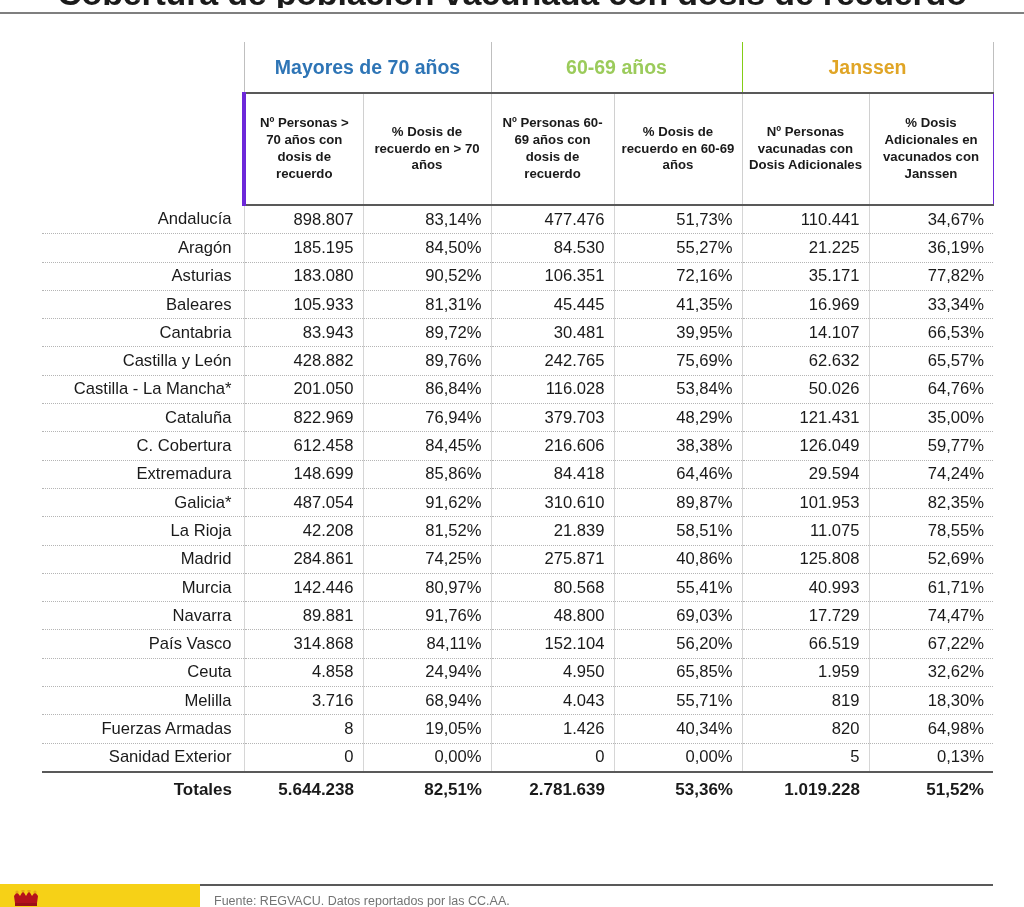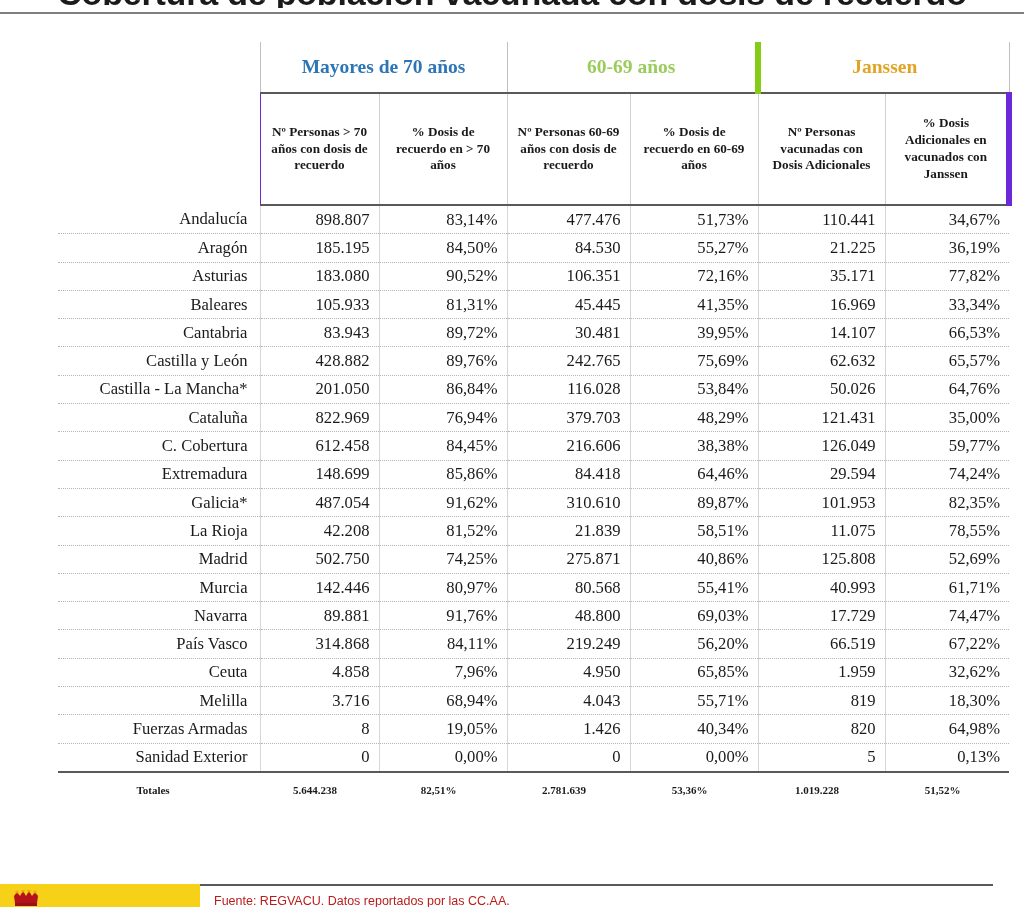--- a/index.html
+++ b/index.html
@@ -39,24 +39,23 @@
     top: 12px;
     left: 0;
     width: 1024px;
     height: 2px;
     background: #7f7f7f;
   }
 
   
   .table-wrap {
     position: absolute;
-    left: 58px;
+    left: 42px;
     top: 42px;
     width: 951px;
-    font-family: Liberation Serif, serif;
   }
   table.vac {
     border-collapse: collapse;
     width: 951px;
     table-layout: fixed;
   }
 
   
   col.c-region { width: 202px; }
   col.c-n1     { width: 119px; }
@@ -69,39 +68,39 @@
   
   tr.group-row td {
     height: 50px;
     vertical-align: middle;
     text-align: center;
     font-size: 19.5px;
     font-weight: bold;
     padding: 0;
   }
   td.grp-blue   { color: #2E75B6; border-left: 1px solid #bfbfbf; border-right: 1px solid #bfbfbf; }
-  td.grp-green  { color: #9BCB5B; border-right: 6px solid #84cc16; }
+  td.grp-green  { color: #9BCB5B; border-right: 1px solid #84cc16; }
   td.grp-amber  { color: #E0A526; border-right: 1px solid #bfbfbf; }
   td.grp-blank  { border: none; }
 
   
   tr.subhead-row td {
     height: 106px;
     vertical-align: middle;
     text-align: center;
     font-size: 13.2px;
     font-weight: bold;
     line-height: 1.28;
     padding: 2px 6px;
     border-top: 2px solid #595959;
     border-bottom: 2px solid #595959;
     border-left: 1px solid #d0d0d0;
   }
-  tr.subhead-row td.first-sub { border-left: 1px solid #6d28d9; }
-  tr.subhead-row td.last-sub  { border-right: 6px solid #6d28d9; }
+  tr.subhead-row td.first-sub { border-left: 4px solid #6d28d9; }
+  tr.subhead-row td.last-sub  { border-right: 1px solid #6d28d9; }
   tr.subhead-row td.sub-blank {
     border: none;
     border-bottom: none;
     border-top: none;
   }
 
   
   tr.data-row td {
     height: 27.3px;
     font-size: 16.6px;
@@ -115,23 +114,23 @@
   tr.data-row td.region-cell {
     border-left: none;
     border-bottom: 1px dotted #b5b5b5;
     padding-right: 12px;
   }
   tr.data-row:last-of-type td { border-bottom: none; }
 
   
   tr.totals-row td {
     height: 34px;
-    font-size: 11px;
+    font-size: 17px;
     font-weight: bold;
-    text-align: center;
+    text-align: right;
     vertical-align: middle;
     padding: 0 9px 0 0;
     border-top: 2px solid #595959;
     border-left: none;
     white-space: nowrap;
   }
   tr.totals-row td.region-cell { padding-right: 12px; }
 
   
   .table-bottom-rule {
@@ -158,21 +157,21 @@
     left: 12px;
     top: 6px;
     width: 28px;
     height: 17px;
   }
   .footer-source {
     position: absolute;
     left: 214px;
     top: 894px;
     font-size: 12.5px;
-    color: #b91c1c;
+    color: #737373;
     white-space: nowrap;
   }
 </style>
 </head>
 <body>
 
 <div class="title-clip">
   <div class="title-text">Cobertura de población vacunada con dosis de recuerdo</div>
 </div>
 <div class="title-rule"></div>
@@ -309,21 +308,21 @@
           <td class="region-cell">La Rioja</td>
           <td>42.208</td>
           <td>81,52%</td>
           <td>21.839</td>
           <td>58,51%</td>
           <td>11.075</td>
           <td>78,55%</td>
         </tr>
         <tr class="data-row">
           <td class="region-cell">Madrid</td>
-          <td>502.750</td>
+          <td>284.861</td>
           <td>74,25%</td>
           <td>275.871</td>
           <td>40,86%</td>
           <td>125.808</td>
           <td>52,69%</td>
         </tr>
         <tr class="data-row">
           <td class="region-cell">Murcia</td>
           <td>142.446</td>
           <td>80,97%</td>
@@ -338,29 +337,29 @@
           <td>91,76%</td>
           <td>48.800</td>
           <td>69,03%</td>
           <td>17.729</td>
           <td>74,47%</td>
         </tr>
         <tr class="data-row">
           <td class="region-cell">País Vasco</td>
           <td>314.868</td>
           <td>84,11%</td>
-          <td>219.249</td>
+          <td>152.104</td>
           <td>56,20%</td>
           <td>66.519</td>
           <td>67,22%</td>
         </tr>
         <tr class="data-row">
           <td class="region-cell">Ceuta</td>
           <td>4.858</td>
-          <td>7,96%</td>
+          <td>24,94%</td>
           <td>4.950</td>
           <td>65,85%</td>
           <td>1.959</td>
           <td>32,62%</td>
         </tr>
         <tr class="data-row">
           <td class="region-cell">Melilla</td>
           <td>3.716</td>
           <td>68,94%</td>
           <td>4.043</td>

